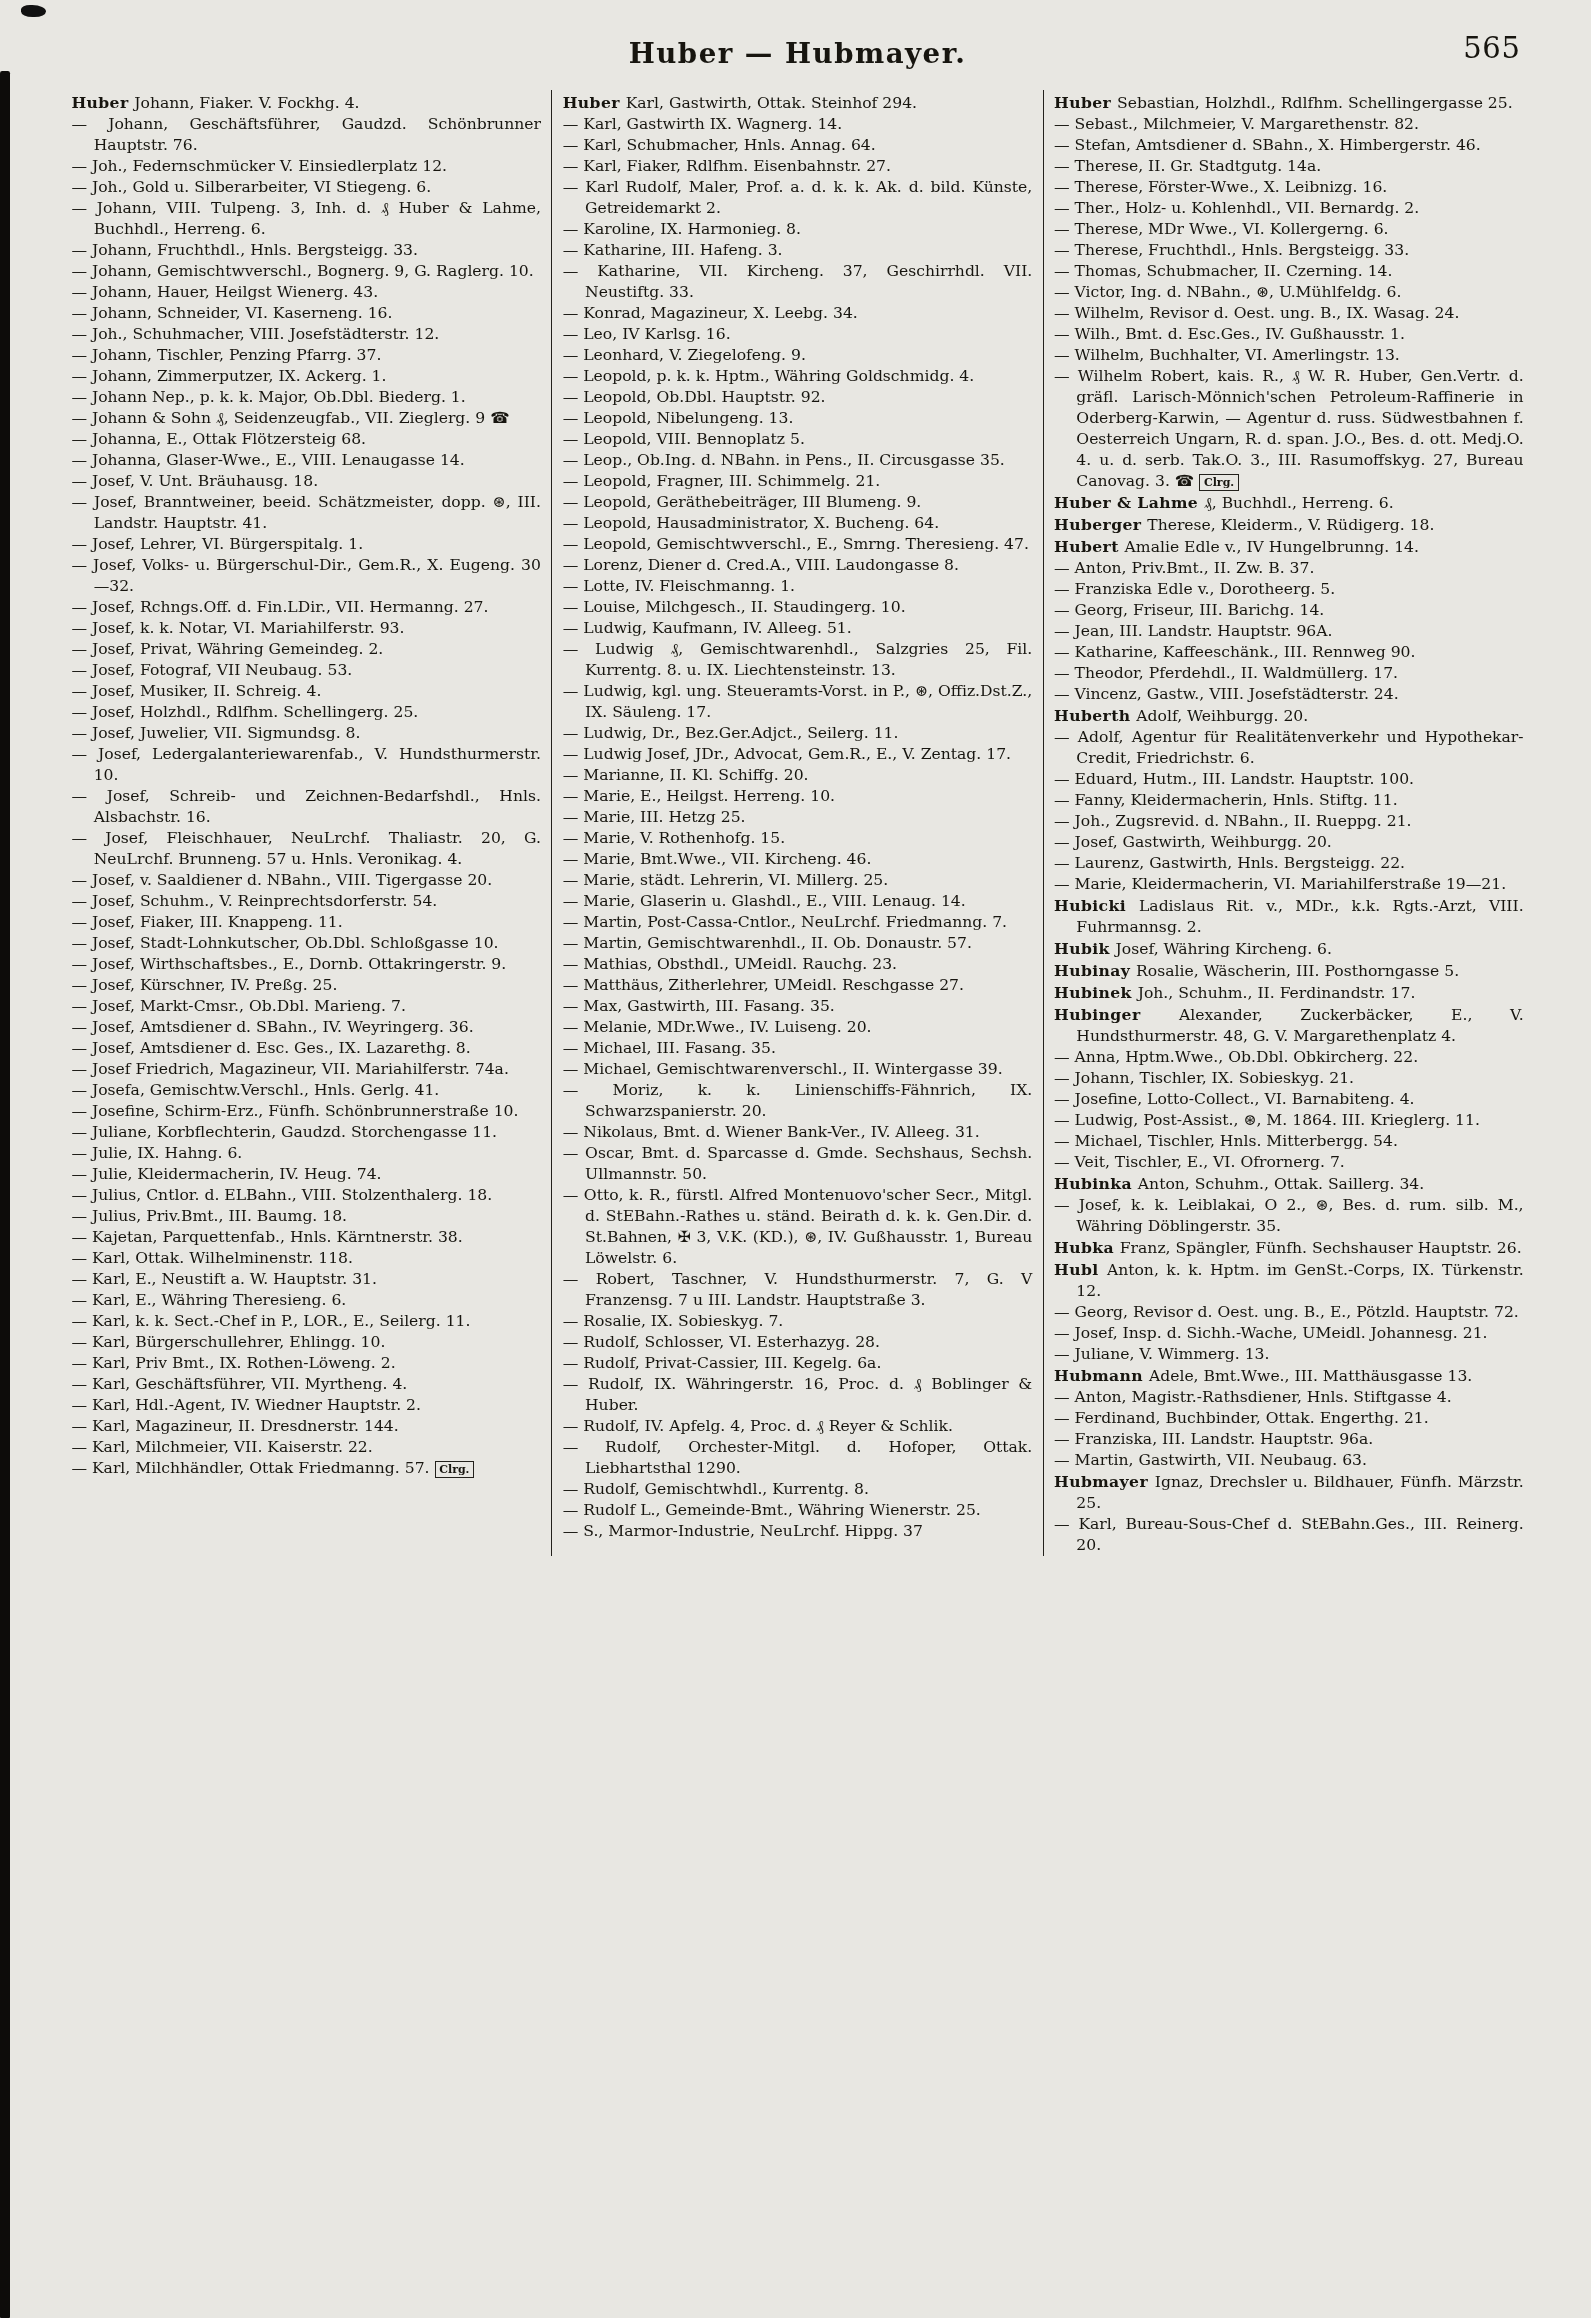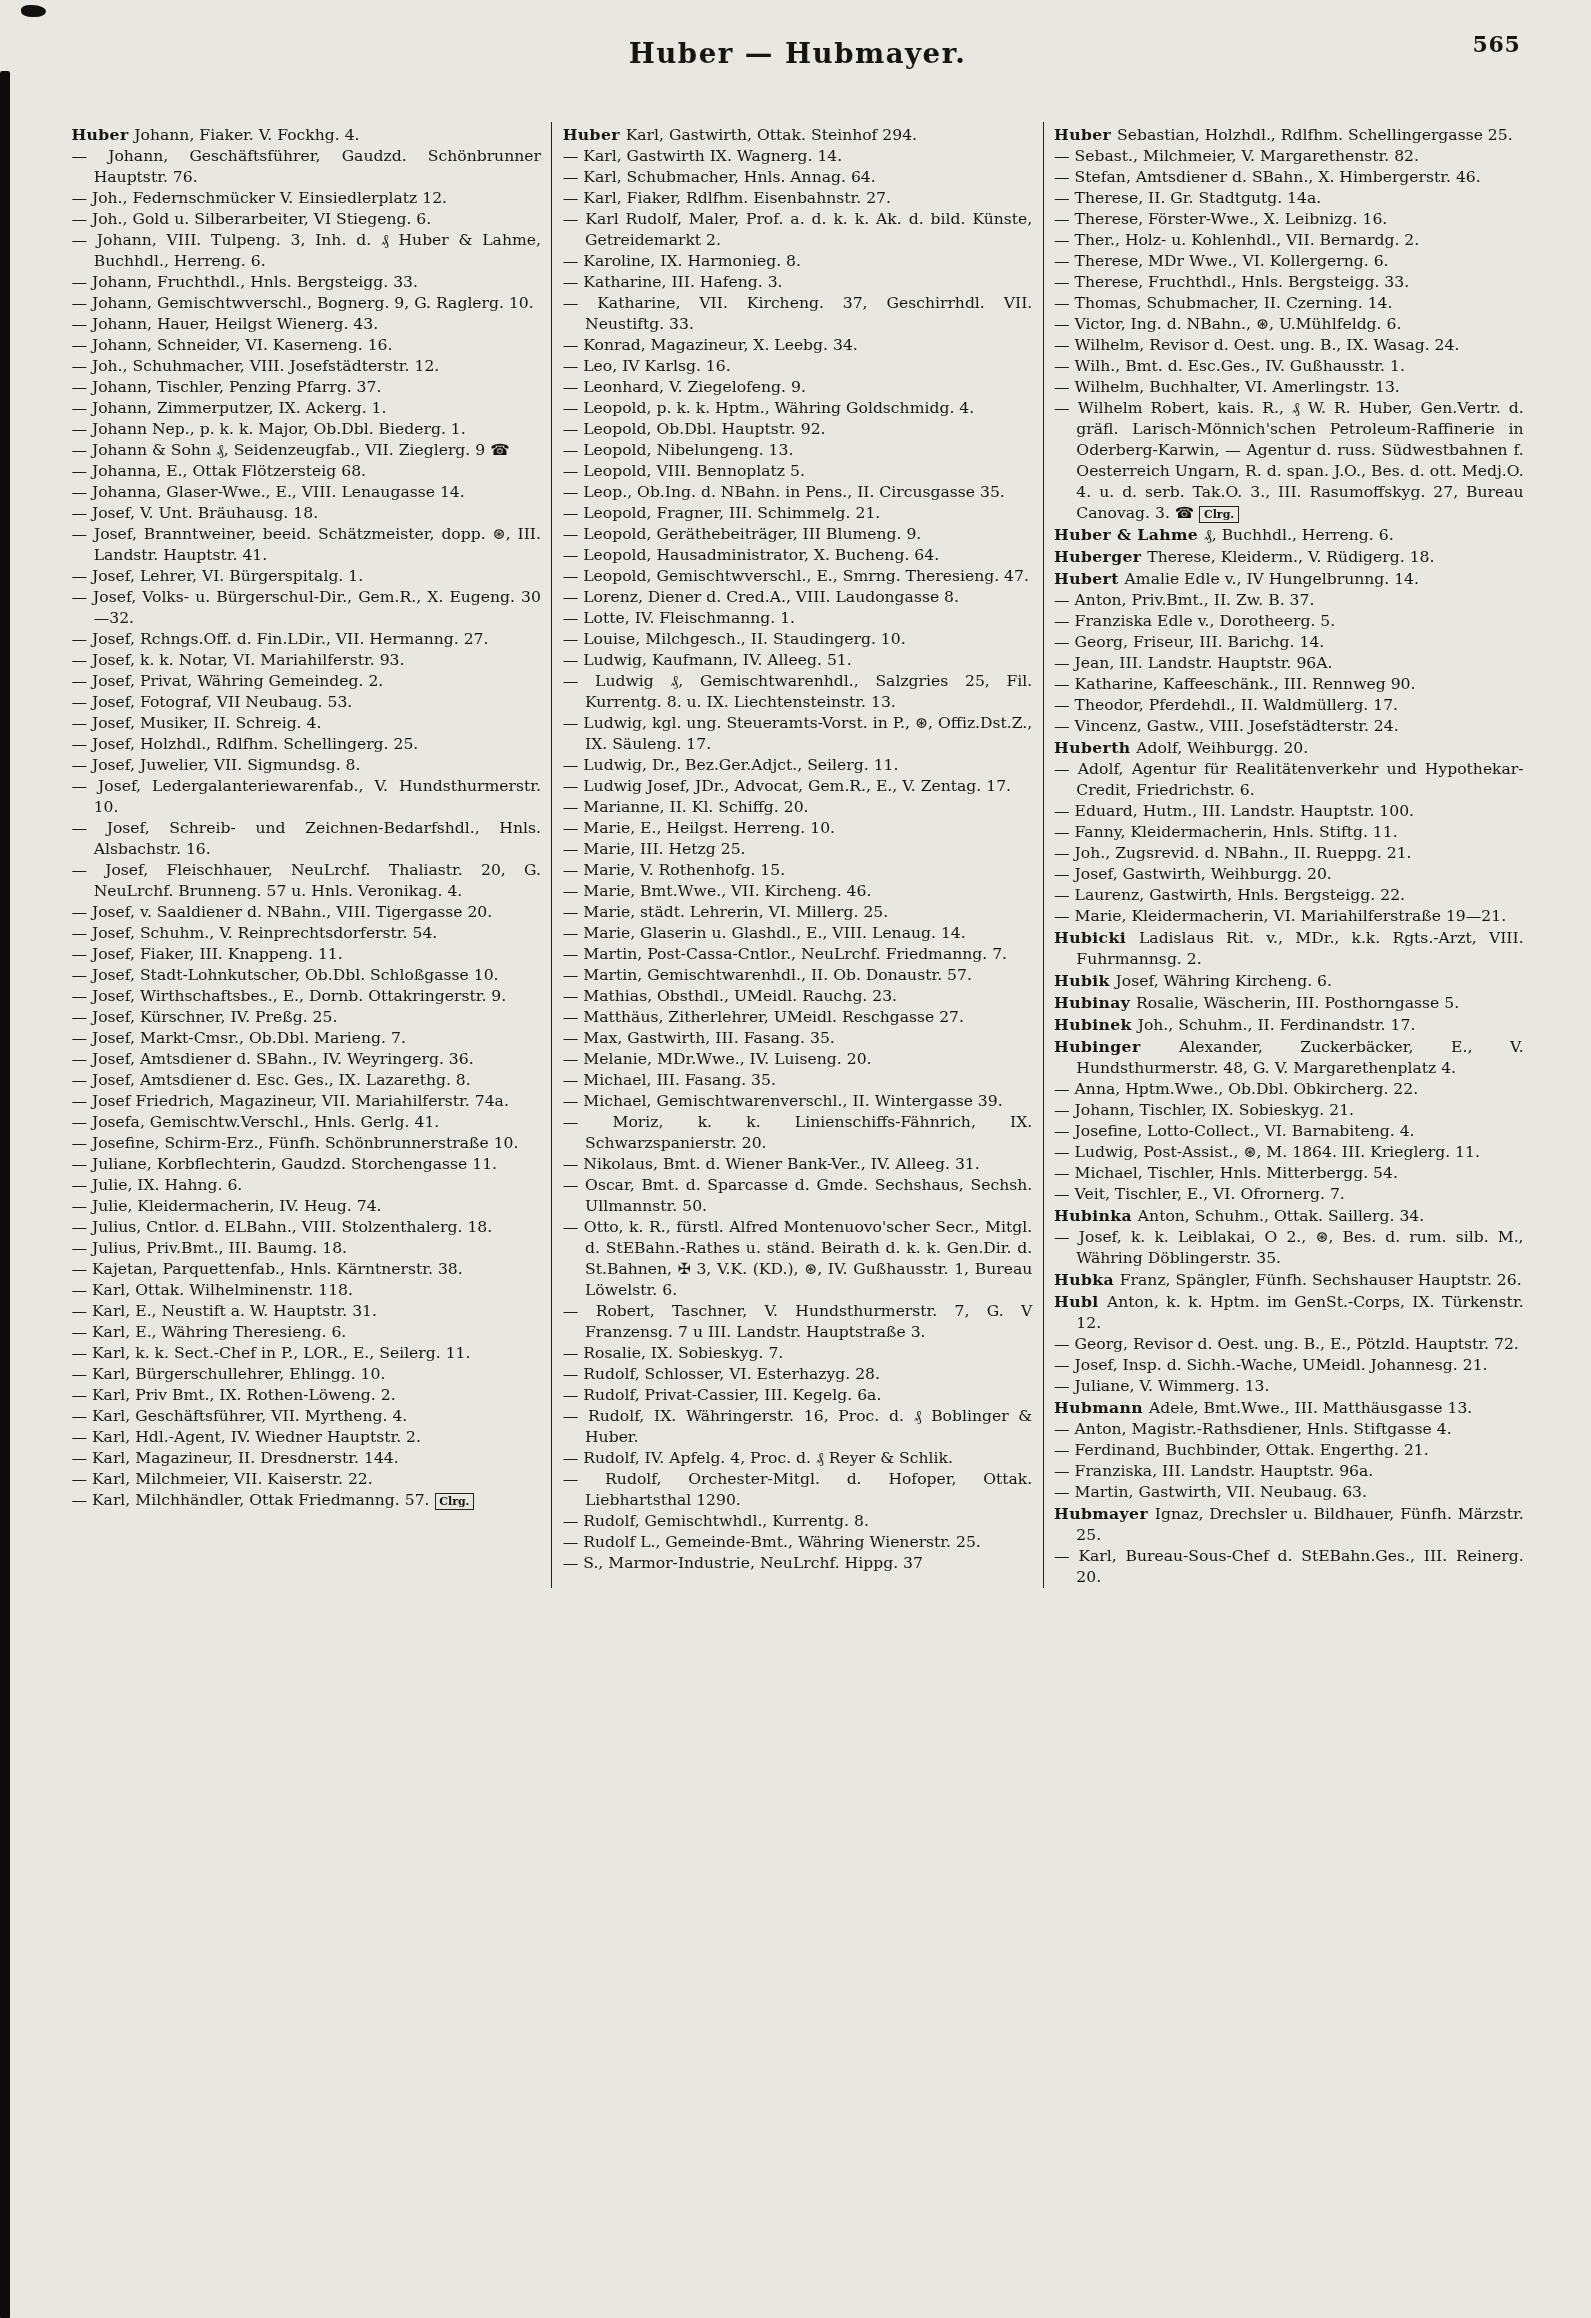--- a/index.html
+++ b/index.html
@@ -47,35 +47,34 @@
     top: 9px;
     text-align: center;
     font-size: 27.6px;
     font-weight: bold;
     letter-spacing: 1.5px;
   }
   .page-number {
     position: absolute;
     right: 13.4px;
     top: 3px;
-    font-size: 22px;
-    font-weight: bold;
+    font-size: 29px;
+    font-weight: normal;
     letter-spacing: 0.7px;
   }
   .columns {
     display: flex;
     align-items: stretch;
   }
   .col {
     flex: 1 1 0;
     padding: 1.5px 10.4px 0 10.4px;
     font-size: 15.6px;
     line-height: 21px;
     text-align: justify;
-    margin-top: 32px;
   }
   .col + .col {
     border-left: 1.5px solid #23211c;
   }
   .entry {
     padding-left: 22.3px;
     text-indent: -22.3px;
   }
   .lead { font-weight: bold; letter-spacing: 0.4px; }
   .badge {

